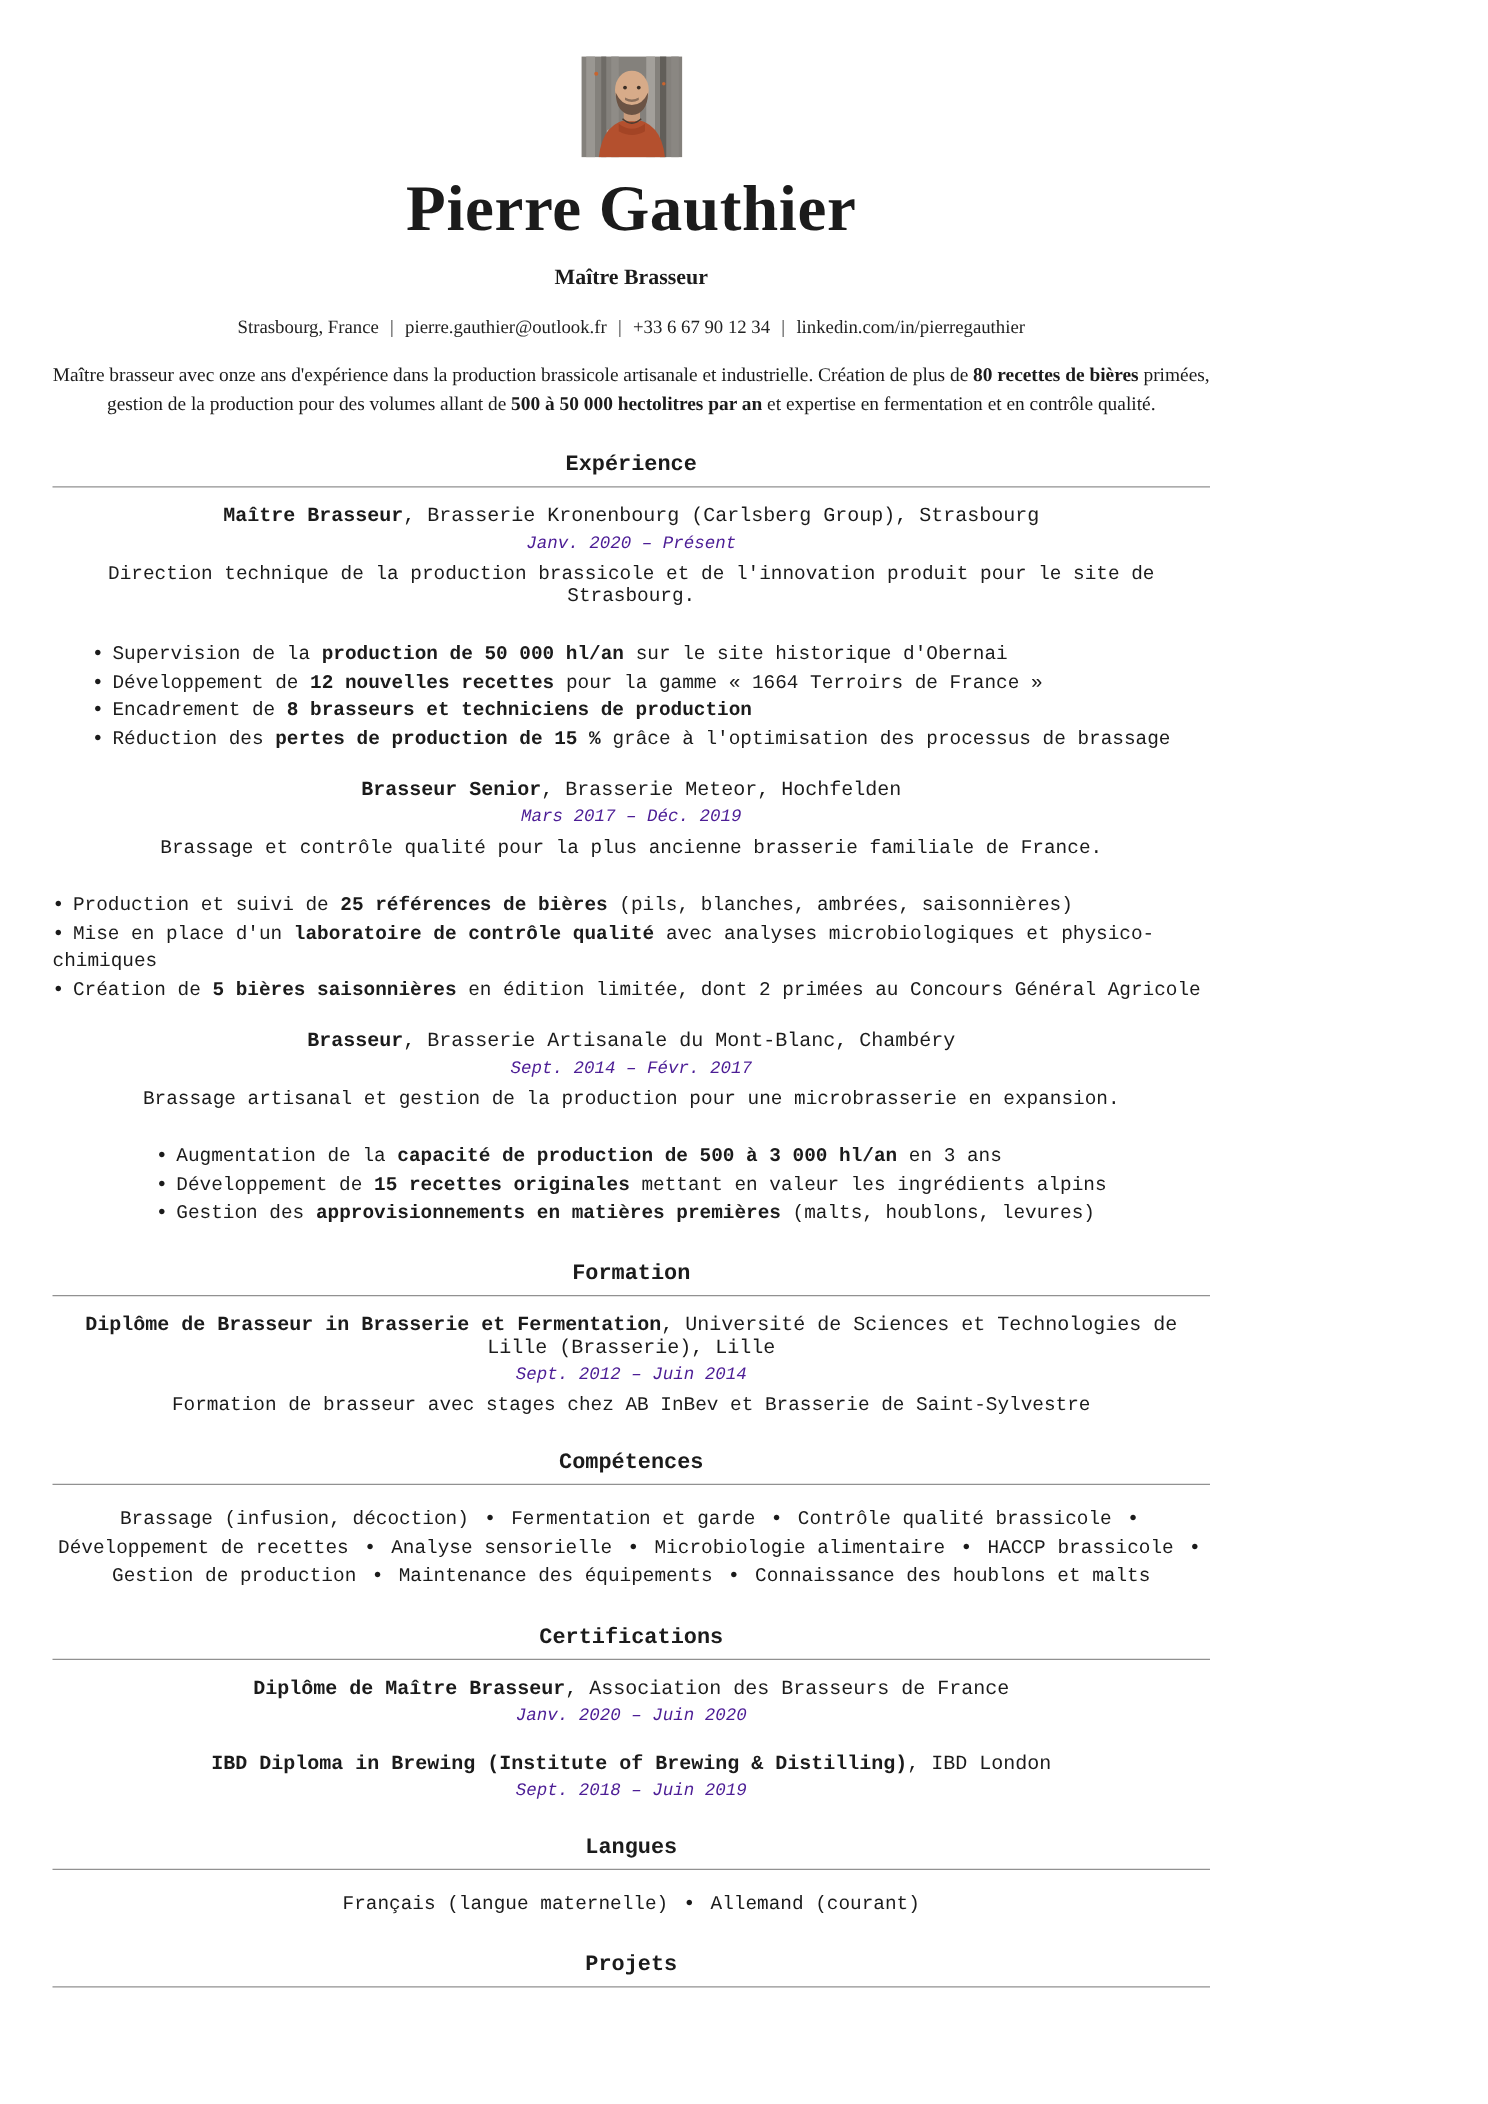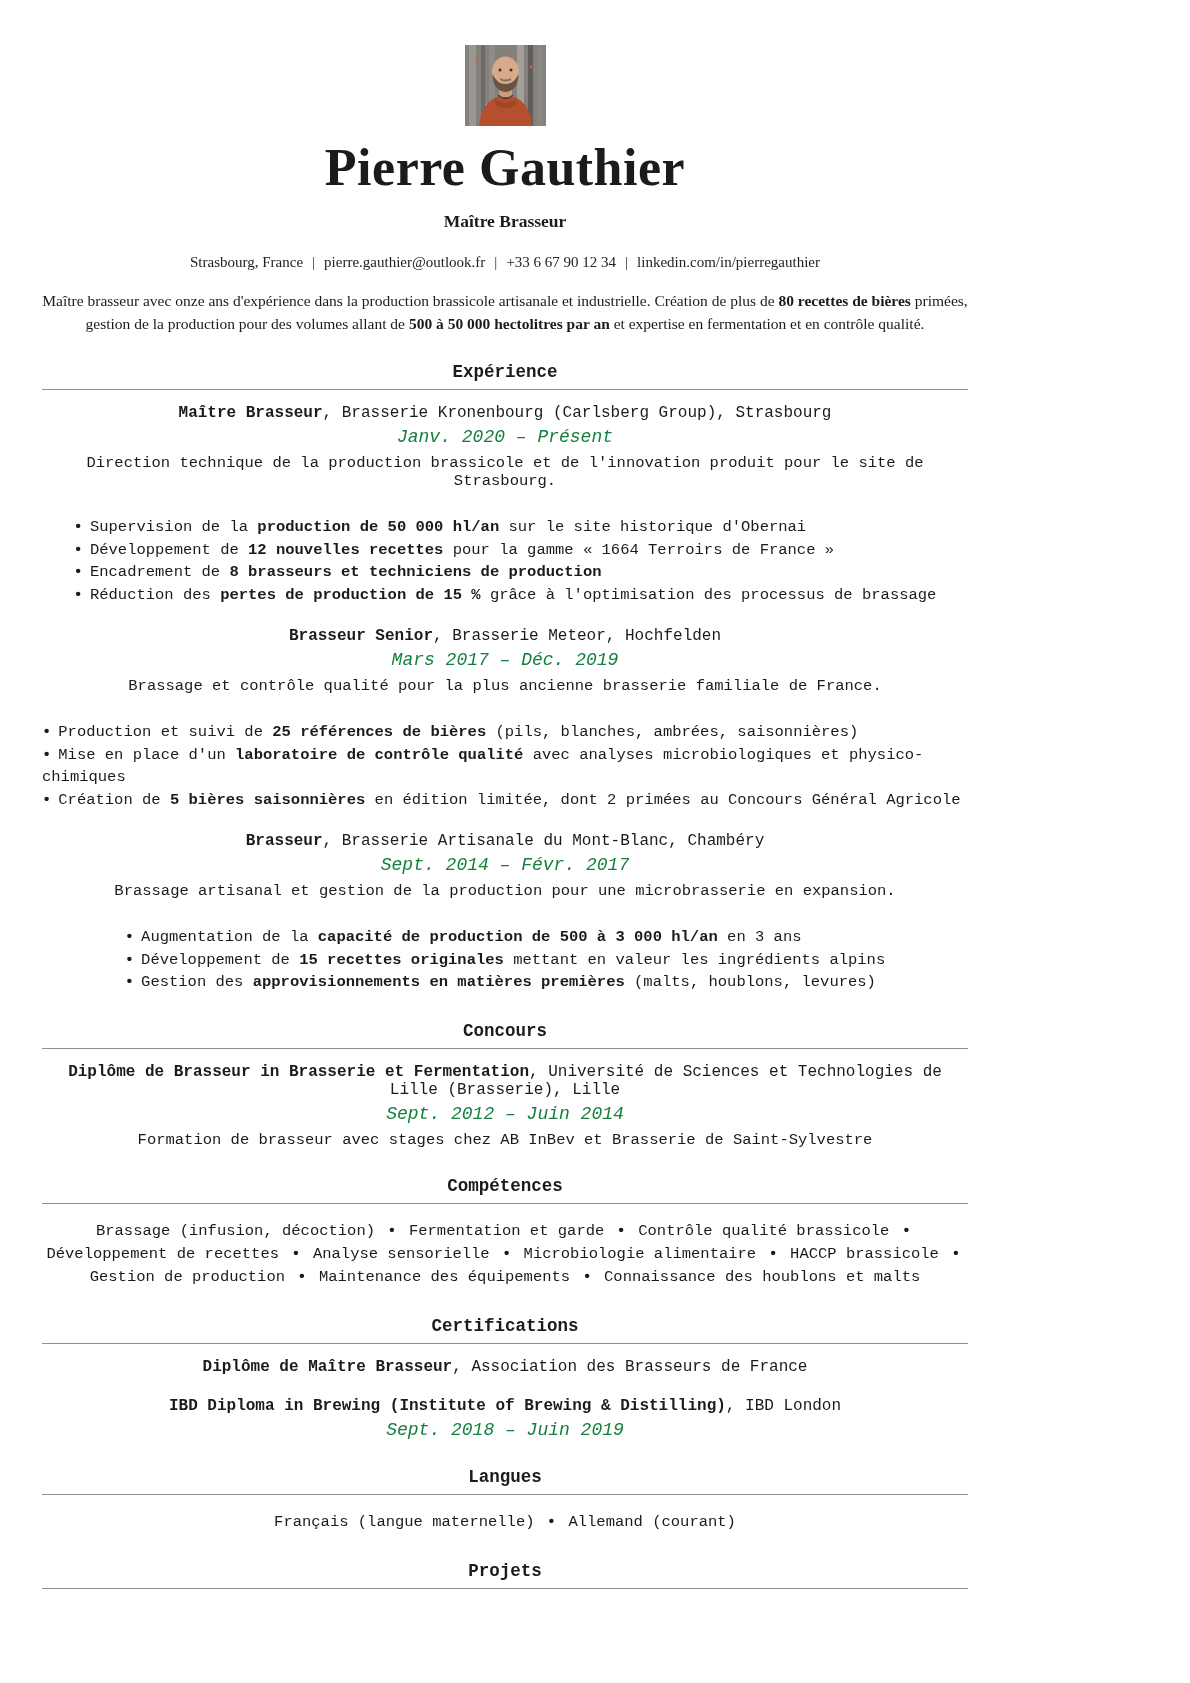--- a/index.html
+++ b/index.html
@@ -24,21 +24,21 @@
   .contact .sep { padding:0 9px; color:#333; }
 
   .summary { font-size:15.5px; line-height:23px; margin:0 0 22px; }
 
   section { margin:0;font-family:Liberation Mono, monospace; }
   .sec-h { font-size:17.5px; font-weight:700; margin:27px 0 7px; }
   .rule { border-top:1.5px solid #919191; height:0; margin:0 0 14px; }
 
   .entry { margin-bottom:21px; }
   .entry-title { font-size:16px; margin-bottom:5px; }
-  .entry-dates { font-size:18px; font-style:italic; margin-bottom:7px; color:#15803d; }
+  .entry-dates { font-size:14px; font-style:italic; margin-bottom:7px; color:#4c1d95; }
   .entry-desc { font-size:15.5px; margin-bottom:12px; }
 
   .bullets { list-style:none; display:inline-block; text-align:left; margin:14px 0 0; padding:0; font-size:15.5px; }
   .bullets li { line-height:22.5px; }
   .bullets .dot { font-weight:700; margin-right:7px; }
 
   .inline-list { font-size:15.5px; line-height:23px; margin:16px 0 22px; }
   .inline-list .sep-dot { font-weight:700; padding:0 3px; }
 
   strong { font-weight:700; }
@@ -82,38 +82,39 @@
 
   <div id="sections">
       <section>
         <h3 class="sec-h">Expérience</h3>
         <div class="rule"></div>
         <div class="entry"><div class="entry-title"><strong>Maître Brasseur</strong><span>, Brasserie Kronenbourg (Carlsberg Group), Strasbourg</span></div><div class="entry-dates">Janv. 2020 – Présent</div><div class="entry-desc">Direction technique de la production brassicole et de l'innovation produit pour le site de Strasbourg.</div><ul class="bullets"><li><span class="dot">•</span>Supervision de la <strong>production de 50 000 hl/an</strong> sur le site historique d'Obernai</li><li><span class="dot">•</span>Développement de <strong>12 nouvelles recettes</strong> pour la gamme « 1664 Terroirs de France »</li><li><span class="dot">•</span>Encadrement de <strong>8 brasseurs et techniciens de production</strong></li><li><span class="dot">•</span>Réduction des <strong>pertes de production de 15 %</strong> grâce à l'optimisation des processus de brassage</li></ul></div>
         <div class="entry"><div class="entry-title"><strong>Brasseur Senior</strong><span>, Brasserie Meteor, Hochfelden</span></div><div class="entry-dates">Mars 2017 – Déc. 2019</div><div class="entry-desc">Brassage et contrôle qualité pour la plus ancienne brasserie familiale de France.</div><ul class="bullets"><li><span class="dot">•</span>Production et suivi de <strong>25 références de bières</strong> (pils, blanches, ambrées, saisonnières)</li><li><span class="dot">•</span>Mise en place d'un <strong>laboratoire de contrôle qualité</strong> avec analyses microbiologiques et physico-chimiques</li><li><span class="dot">•</span>Création de <strong>5 bières saisonnières</strong> en édition limitée, dont 2 primées au Concours Général Agricole</li></ul></div>
         <div class="entry"><div class="entry-title"><strong>Brasseur</strong><span>, Brasserie Artisanale du Mont-Blanc, Chambéry</span></div><div class="entry-dates">Sept. 2014 – Févr. 2017</div><div class="entry-desc">Brassage artisanal et gestion de la production pour une microbrasserie en expansion.</div><ul class="bullets"><li><span class="dot">•</span>Augmentation de la <strong>capacité de production de 500 à 3 000 hl/an</strong> en 3 ans</li><li><span class="dot">•</span>Développement de <strong>15 recettes originales</strong> mettant en valeur les ingrédients alpins</li><li><span class="dot">•</span>Gestion des <strong>approvisionnements en matières premières</strong> (malts, houblons, levures)</li></ul></div>
       </section>
       <section>
-        <h3 class="sec-h">Concours</h3>
+        <h3 class="sec-h">Formation</h3>
         <div class="rule"></div>
         <div class="entry">
           <div class="entry-title"><strong>Diplôme de Brasseur in Brasserie et Fermentation</strong><span>, Université de Sciences et Technologies de Lille (Brasserie), Lille</span></div>
           <div class="entry-dates">Sept. 2012 – Juin 2014</div>
           <div class="entry-desc">Formation de brasseur avec stages chez AB InBev et Brasserie de Saint-Sylvestre</div>
         </div>
       </section>
       <section>
         <h3 class="sec-h">Compétences</h3>
         <div class="rule"></div>
         <p class="inline-list"><span>Brassage (infusion, décoction)</span> <span class="sep-dot">•</span> <span>Fermentation et garde</span> <span class="sep-dot">•</span> <span>Contrôle qualité brassicole</span> <span class="sep-dot">•</span> <span>Développement de recettes</span> <span class="sep-dot">•</span> <span>Analyse sensorielle</span> <span class="sep-dot">•</span> <span>Microbiologie alimentaire</span> <span class="sep-dot">•</span> <span>HACCP brassicole</span> <span class="sep-dot">•</span> <span>Gestion de production</span> <span class="sep-dot">•</span> <span>Maintenance des équipements</span> <span class="sep-dot">•</span> <span>Connaissance des houblons et malts</span></p>
       </section>
       <section>
         <h3 class="sec-h">Certifications</h3>
         <div class="rule"></div>
         <div class="entry">
           <div class="entry-title"><strong>Diplôme de Maître Brasseur</strong><span>, Association des Brasseurs de France</span></div>
+          <div class="entry-dates">Janv. 2020 – Juin 2020</div>
         </div>
         <div class="entry">
           <div class="entry-title"><strong>IBD Diploma in Brewing (Institute of Brewing &amp; Distilling)</strong><span>, IBD London</span></div>
           <div class="entry-dates">Sept. 2018 – Juin 2019</div>
         </div>
       </section>
       <section>
         <h3 class="sec-h">Langues</h3>
         <div class="rule"></div>
         <p class="inline-list"><span>Français (langue maternelle)</span> <span class="sep-dot">•</span> <span>Allemand (courant)</span></p>

